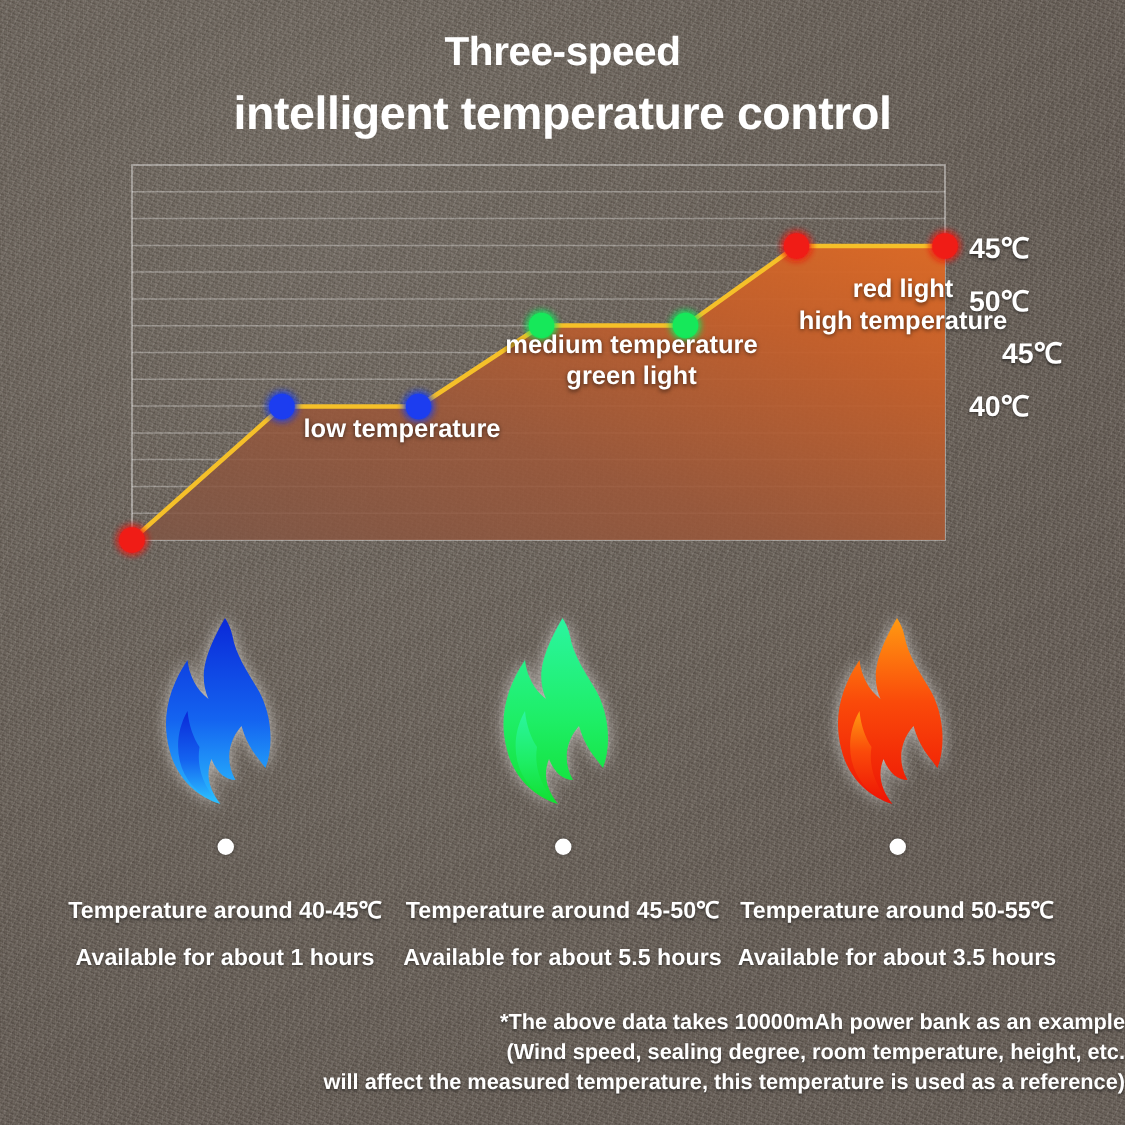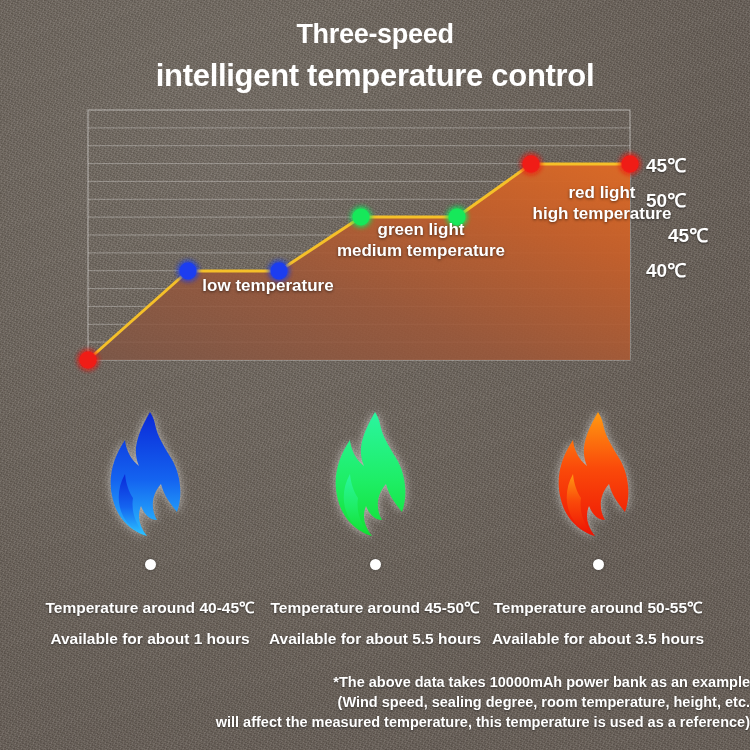--- a/index.html
+++ b/index.html
@@ -185,22 +185,22 @@
         <circle cx="531" cy="164" r="8.5" fill="#f01c14"></circle>
         <circle cx="630" cy="164" r="8.5" fill="#f01c14"></circle>
       </g>
     </svg>
 
     <div class="series-annot txt" style="left:168px; top:275px; width:200px;">
       <div>low temperature</div>
     </div>
 
     <div class="series-annot txt" style="left:311px; top:219px; width:220px;">
+      <div>medium temperature</div>
       <div>green light</div>
-      <div>medium temperature</div>
     </div>
 
     <div class="series-annot txt" style="left:492px; top:182px; width:220px;">
       <div>red light</div>
       <div>high temperature</div>
     </div>
 
     <div class="axis-label txt" style="left:646px; top:152px;">45℃</div>
     <div class="axis-label txt" style="left:646px; top:187px;">50℃</div>
     <div class="axis-label txt" style="left:646px; top:222px;margin-left:22px;">45℃</div>

